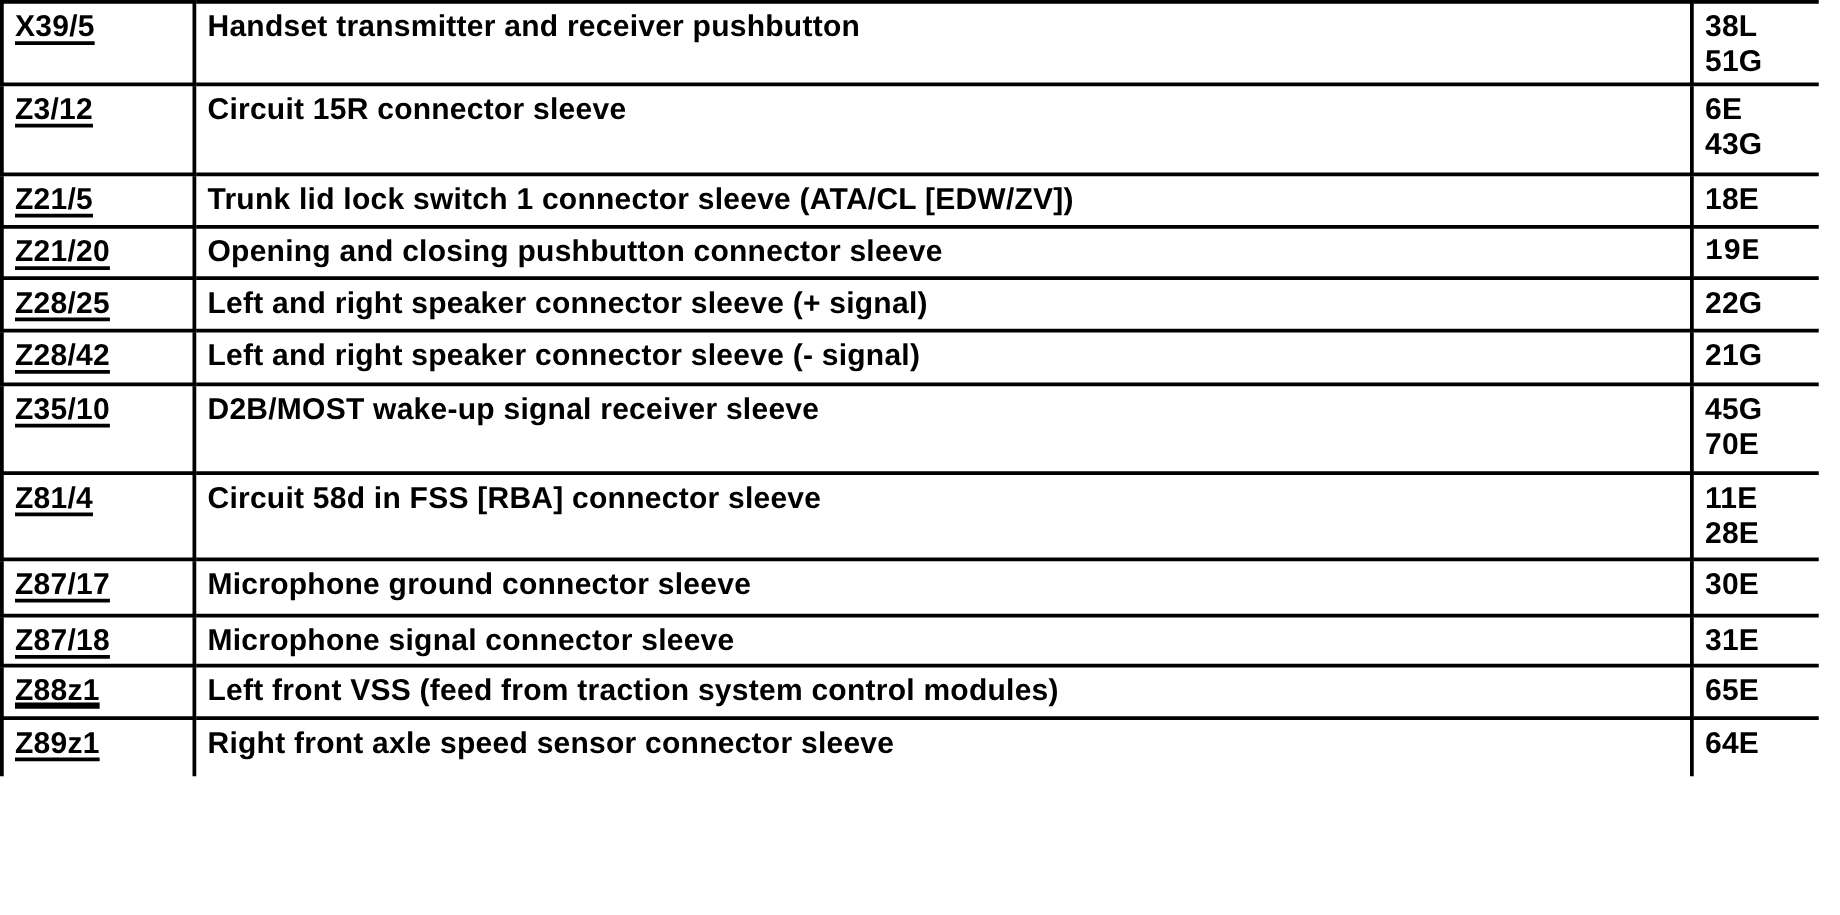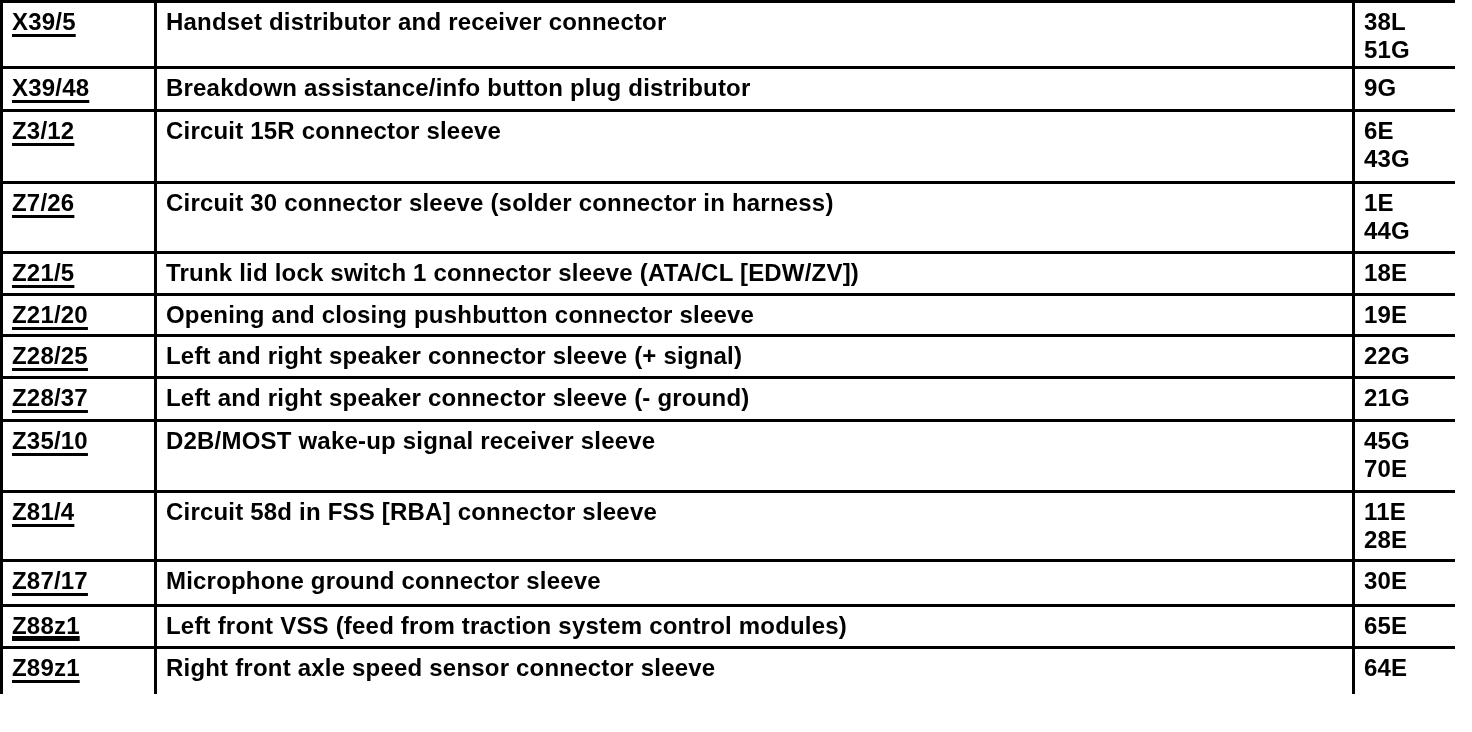--- a/index.html
+++ b/index.html
@@ -59,73 +59,58 @@
 <div class="page" style="background: rgb(255, 255, 255); color: rgb(0, 0, 0);">
   <table class="legend-table">
     <colgroup>
       <col style="width:154px">
       <col style="width:1198px">
       <col style="width:101px">
     </colgroup>
     <tbody id="table-body">
         <tr style="height: 66px;">
     <td class="code-cell" style="border-color: rgb(0, 0, 0);"><span class="code">X39/5</span></td>
-    <td class="desc-cell" style="border-color: rgb(0, 0, 0);">Handset distributor and receiver connector</td>
+    <td class="desc-cell" style="border-color: rgb(0, 0, 0);">Handset transmitter and receiver pushbutton</td>
     <td class="ref-cell" style="border-color: rgb(0, 0, 0);">
             <div class="ref-line">38L</div>
             <div class="ref-line">51G</div>
-          </td>
-  </tr>
-        <tr style="height: 43px;">
-    <td class="code-cell" style="border-color: rgb(0, 0, 0);"><span class="code">X39/48</span></td>
-    <td class="desc-cell" style="border-color: rgb(0, 0, 0);">Breakdown assistance/info button plug distributor</td>
-    <td class="ref-cell" style="border-color: rgb(0, 0, 0);">
-            <div class="ref-line">9G</div>
           </td>
   </tr>
         <tr style="height: 72px;">
     <td class="code-cell" style="border-color: rgb(0, 0, 0);"><span class="code">Z3/12</span></td>
     <td class="desc-cell" style="border-color: rgb(0, 0, 0);">Circuit 15R connector sleeve</td>
     <td class="ref-cell" style="border-color: rgb(0, 0, 0);">
             <div class="ref-line">6E</div>
             <div class="ref-line">43G</div>
-          </td>
-  </tr>
-        <tr style="height: 70px;">
-    <td class="code-cell" style="border-color: rgb(0, 0, 0);"><span class="code">Z7/26</span></td>
-    <td class="desc-cell" style="border-color: rgb(0, 0, 0);">Circuit 30 connector sleeve (solder connector in harness)</td>
-    <td class="ref-cell" style="border-color: rgb(0, 0, 0);">
-            <div class="ref-line">1E</div>
-            <div class="ref-line">44G</div>
           </td>
   </tr>
         <tr style="height: 42px;">
     <td class="code-cell" style="border-color: rgb(0, 0, 0);"><span class="code">Z21/5</span></td>
     <td class="desc-cell" style="border-color: rgb(0, 0, 0); margin-top: 11px;">Trunk lid lock switch 1 connector sleeve (ATA/CL [EDW/ZV])</td>
     <td class="ref-cell" style="border-color: rgb(0, 0, 0);">
             <div class="ref-line">18E</div>
           </td>
   </tr>
         <tr style="height: 41px;">
     <td class="code-cell" style="border-color: rgb(0, 0, 0);"><span class="code">Z21/20</span></td>
     <td class="desc-cell" style="border-color: rgb(0, 0, 0);">Opening and closing pushbutton connector sleeve</td>
-    <td class="ref-cell" style="border-color: rgb(0, 0, 0);">
+    <td class="ref-cell" style="border-color: rgb(0, 0, 0); font-family: Liberation Mono, monospace;">
             <div class="ref-line">19E</div>
           </td>
   </tr>
         <tr style="height: 42px;">
     <td class="code-cell" style="border-color: rgb(0, 0, 0);"><span class="code">Z28/25</span></td>
     <td class="desc-cell" style="border-color: rgb(0, 0, 0);">Left and right speaker connector sleeve (+ signal)</td>
     <td class="ref-cell" style="border-color: rgb(0, 0, 0);">
             <div class="ref-line">22G</div>
           </td>
   </tr>
         <tr style="height: 43px;">
-    <td class="code-cell" style="border-color: rgb(0, 0, 0);"><span class="code">Z28/37</span></td>
-    <td class="desc-cell" style="border-color: rgb(0, 0, 0);">Left and right speaker connector sleeve (- ground)</td>
+    <td class="code-cell" style="border-color: rgb(0, 0, 0);"><span class="code">Z28/42</span></td>
+    <td class="desc-cell" style="border-color: rgb(0, 0, 0);">Left and right speaker connector sleeve (- signal)</td>
     <td class="ref-cell" style="border-color: rgb(0, 0, 0);">
             <div class="ref-line">21G</div>
           </td>
   </tr>
         <tr style="height: 71px;">
     <td class="code-cell" style="border-color: rgb(0, 0, 0);"><span class="code">Z35/10</span></td>
     <td class="desc-cell" style="border-color: rgb(0, 0, 0);">D2B/MOST wake-up signal receiver sleeve</td>
     <td class="ref-cell" style="border-color: rgb(0, 0, 0);">
             <div class="ref-line">45G</div>
             <div class="ref-line">70E</div>
@@ -139,20 +124,27 @@
             <div class="ref-line">28E</div>
           </td>
   </tr>
         <tr style="height: 45px;">
     <td class="code-cell" style="border-color: rgb(0, 0, 0);"><span class="code">Z87/17</span></td>
     <td class="desc-cell" style="border-color: rgb(0, 0, 0);">Microphone ground connector sleeve</td>
     <td class="ref-cell" style="border-color: rgb(0, 0, 0);">
             <div class="ref-line">30E</div>
           </td>
   </tr>
+        <tr style="height: 40px;">
+    <td class="code-cell" style="border-color: rgb(0, 0, 0);"><span class="code">Z87/18</span></td>
+    <td class="desc-cell" style="border-color: rgb(0, 0, 0);">Microphone signal connector sleeve</td>
+    <td class="ref-cell" style="border-color: rgb(0, 0, 0);">
+            <div class="ref-line">31E</div>
+          </td>
+  </tr>
         <tr style="height: 42px;">
     <td class="code-cell" style="border-color: rgb(0, 0, 0); text-decoration: underline;"><span class="code">Z88z1</span></td>
     <td class="desc-cell" style="border-color: rgb(0, 0, 0);">Left front VSS (feed from traction system control modules)</td>
     <td class="ref-cell" style="border-color: rgb(0, 0, 0);">
             <div class="ref-line">65E</div>
           </td>
   </tr>
         <tr style="height: 46px;">
     <td class="code-cell" style="border-color: rgb(0, 0, 0);"><span class="code">Z89z1</span></td>
     <td class="desc-cell" style="border-color: rgb(0, 0, 0);">Right front axle speed sensor connector sleeve</td>

